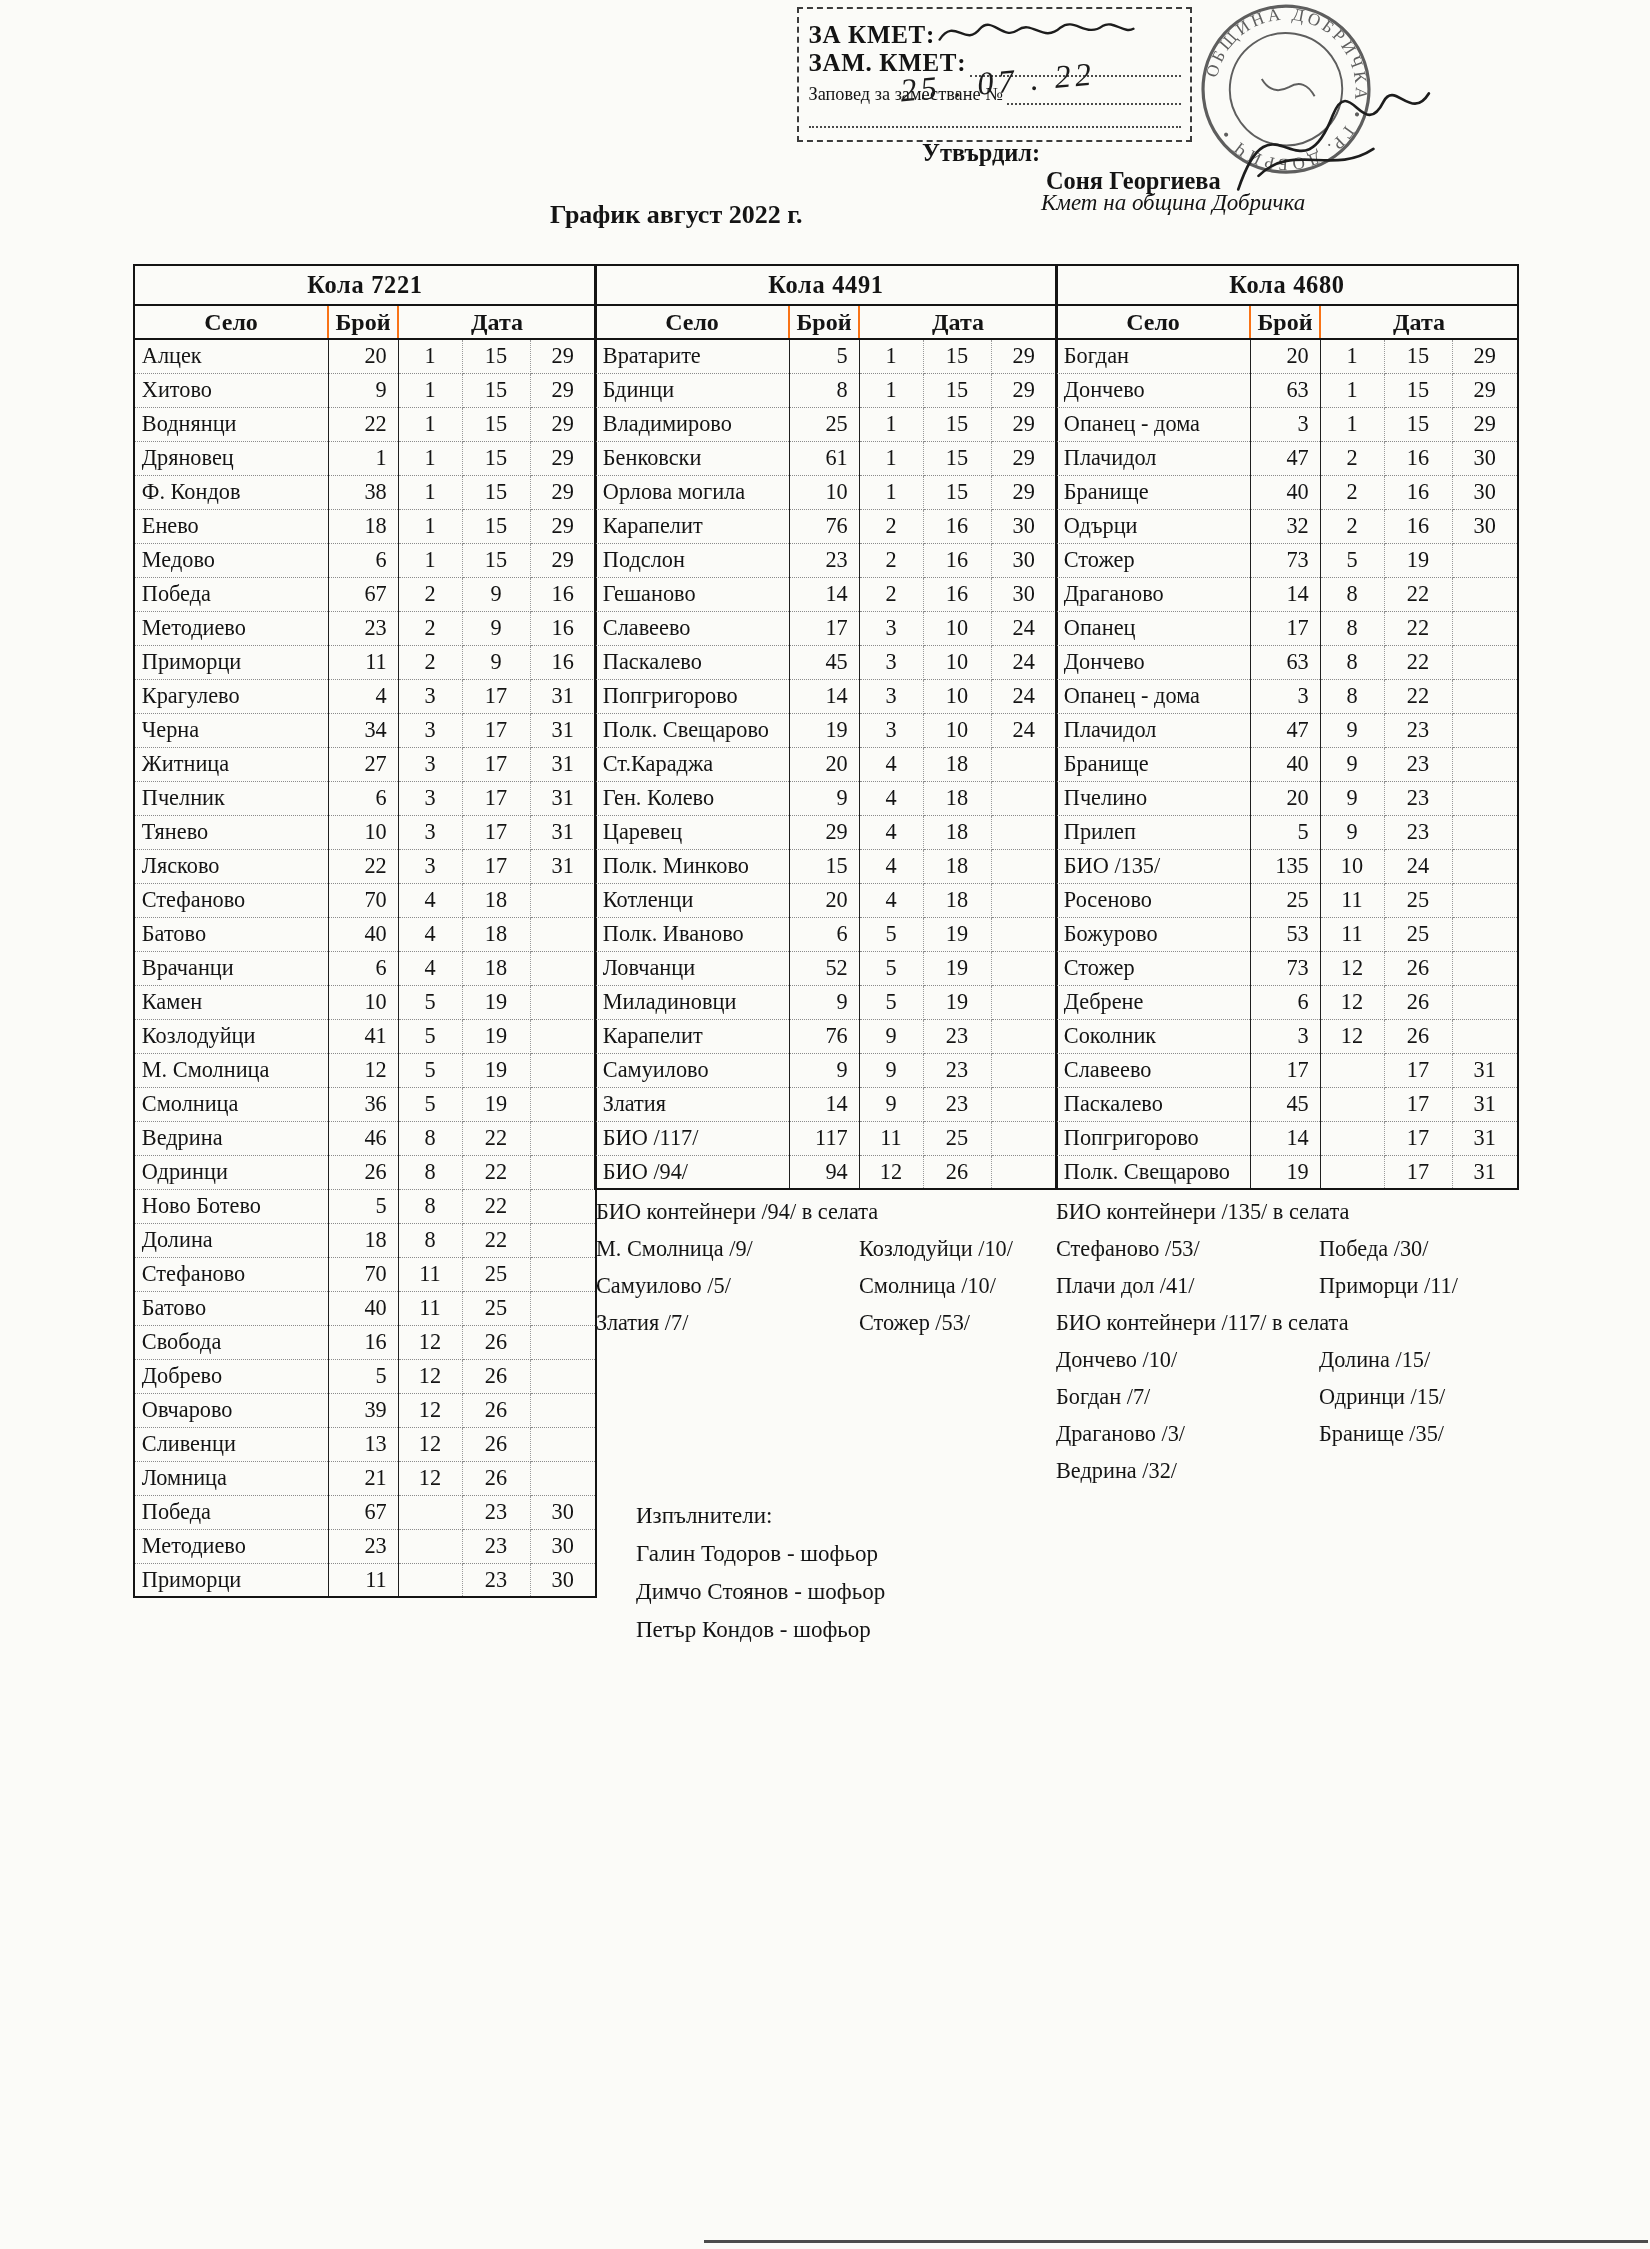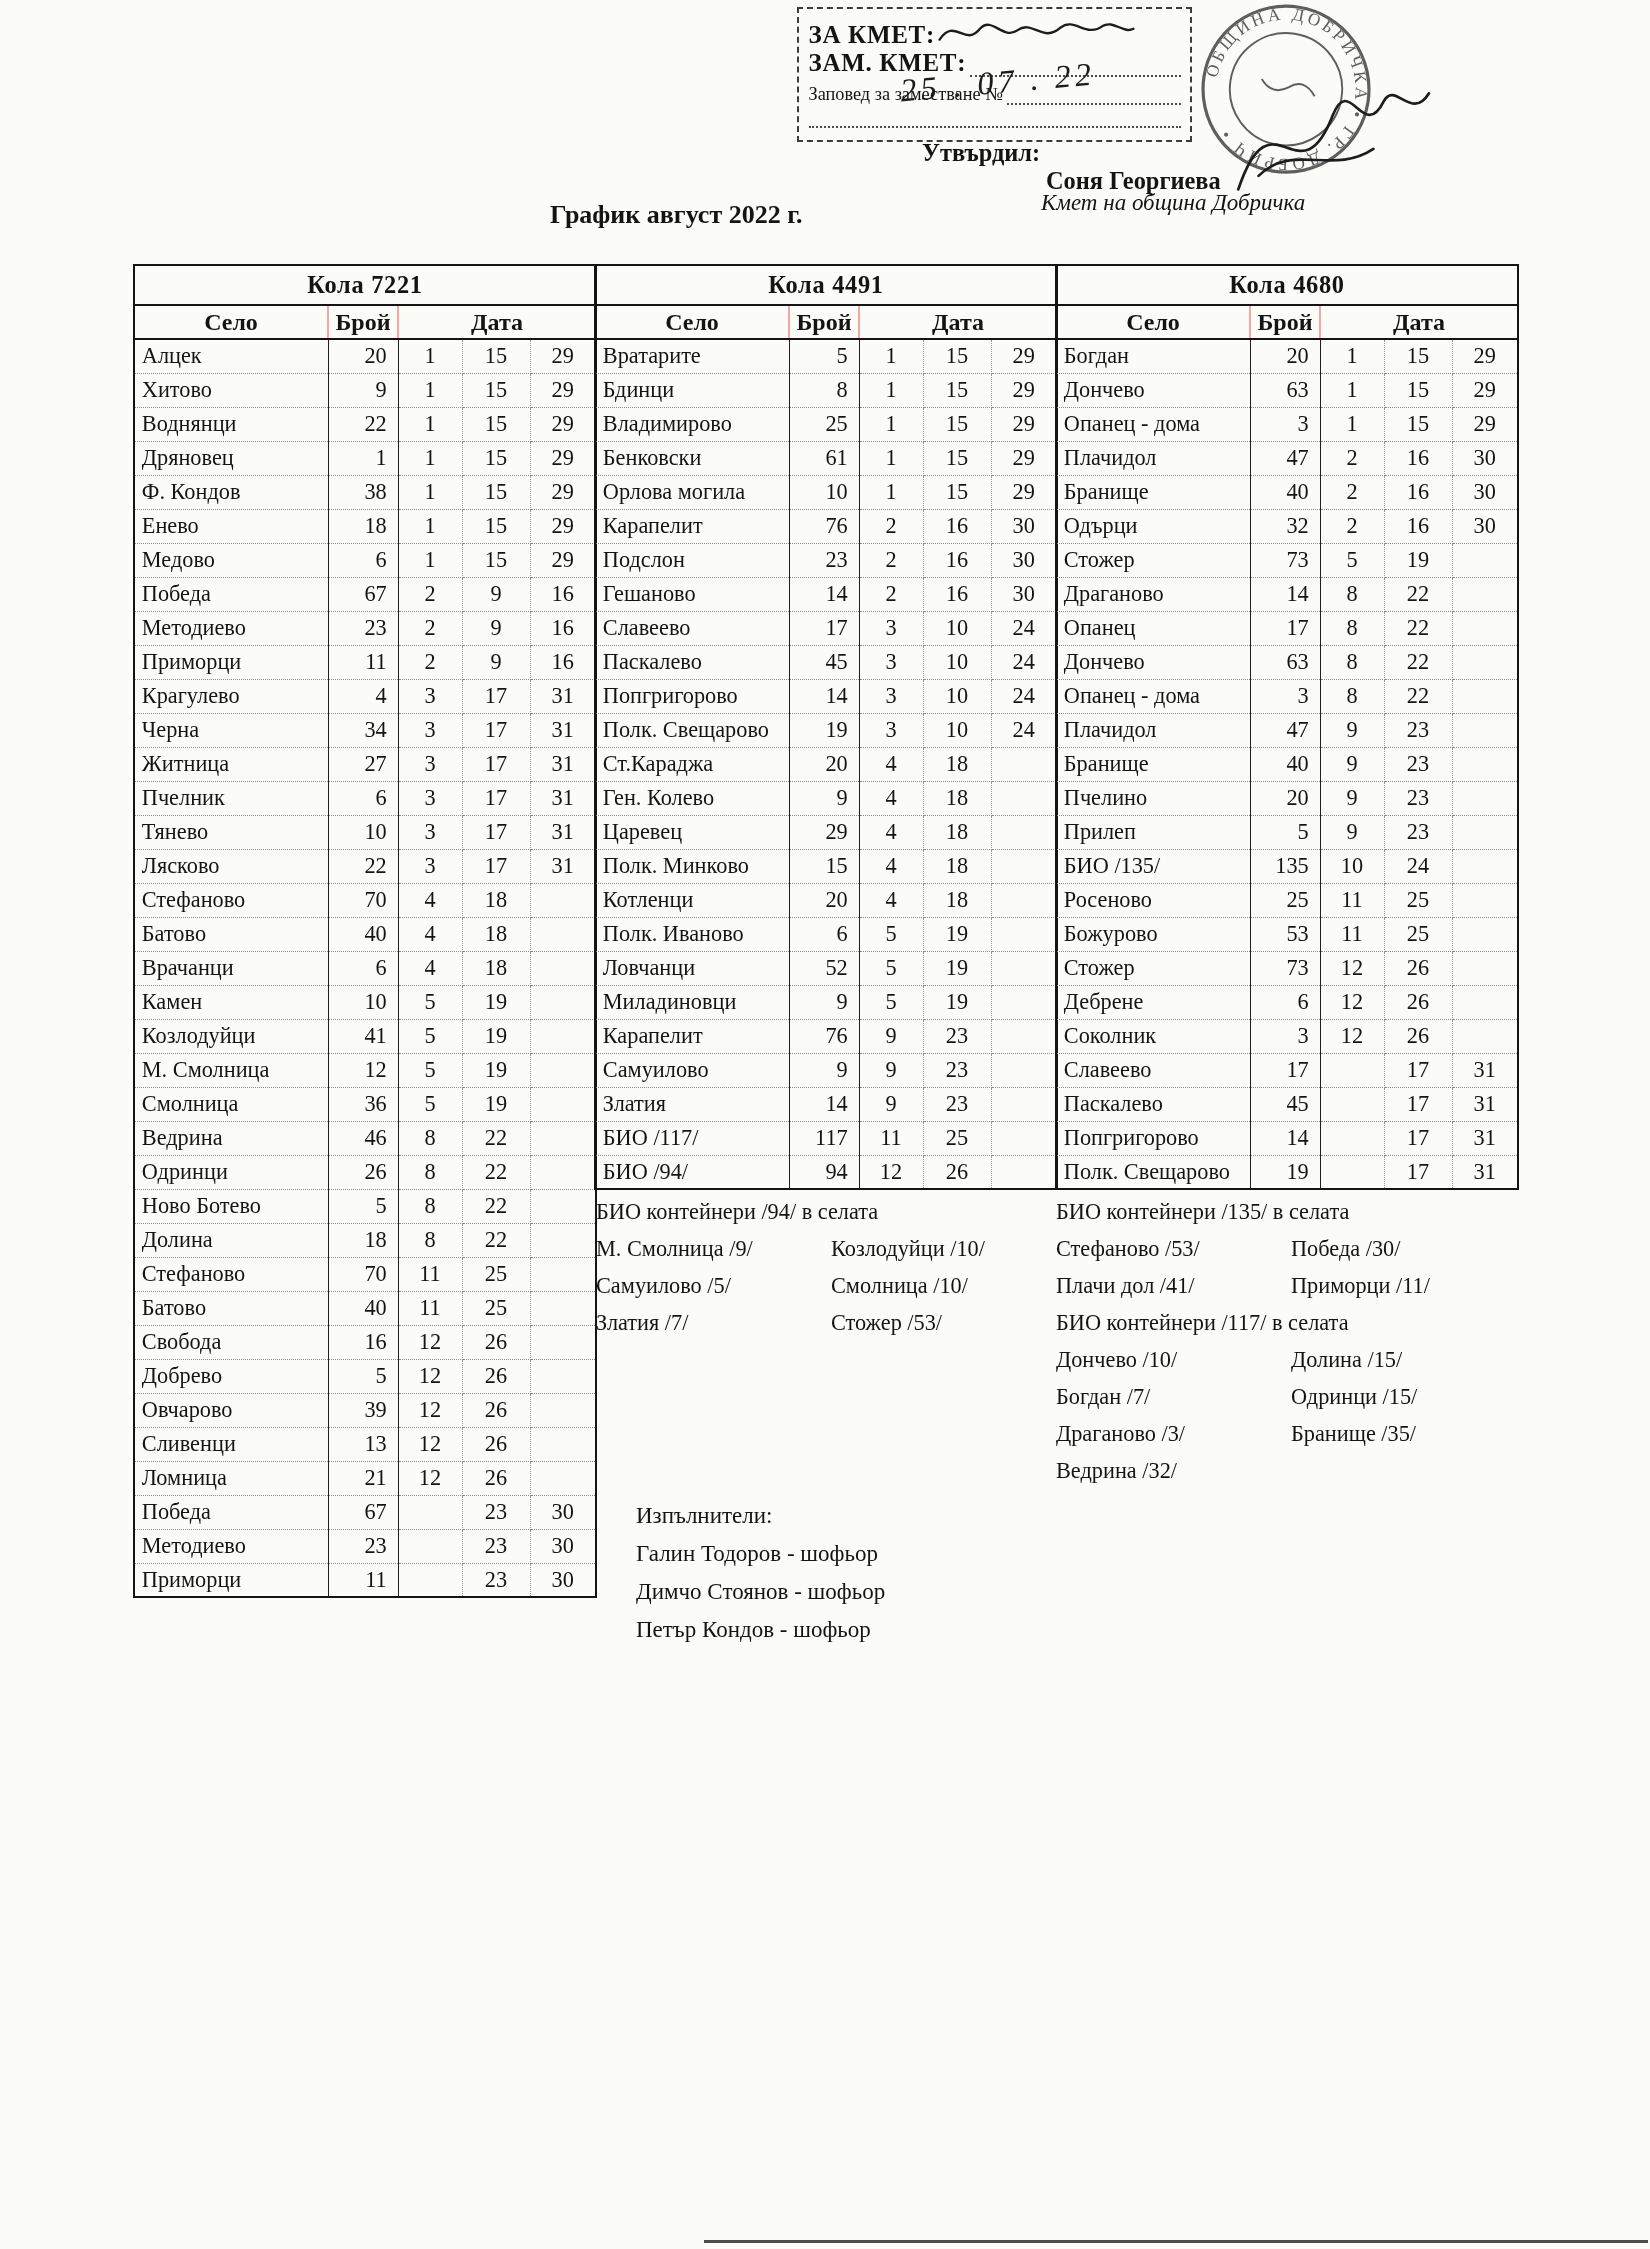--- a/index.html
+++ b/index.html
@@ -51,21 +51,21 @@
   col.c-d1{width:64px;} col.c-d2{width:68px;} col.c-d3{width:66px;}
 
   th.car-name {
     font-size:24.4px; font-weight:bold; text-align:center; height:40px;
     border-bottom:2px solid #141414; letter-spacing:0.7px;
   }
   tr.cols th {
     font-size:24px; font-weight:bold; text-align:center; height:34px;
     border-bottom:2.7px solid #141414;
   }
-  th.h-village, th.h-count { border-right:2px solid #fca5a5; }
+  th.h-village, th.h-count { border-right:2px solid #f97316; }
 
   tbody td { font-size:22.3px; height:34px; padding:0.7px 4.1px; overflow:hidden; }
   td.village {
     text-align:left; padding-left:6.8px; white-space:nowrap;
     border-right:1.4px solid #1f1f1f; border-bottom:1.4px dotted #8b8b8b;
   }
   td.count {
     text-align:right; padding-right:10.8px;
     border-right:1.4px solid #1f1f1f; border-bottom:1.4px dotted #8b8b8b;
   }
@@ -75,21 +75,21 @@
   }
   td.d3 { border-right:none; }
 
   
   .notes { font-size:22.3px; line-height:37px; white-space:nowrap; }
   #notes-4491 { left:596px;  top:1193px; width:467px; }
   #notes-4680 { left:1056px; top:1193px; width:514px; }
   .note-title { height:37px; }
   .note-line  { height:37px; }
   .note-l { display:inline-block; width:235px; vertical-align:top; }
-  .note-r { display:inline-block; vertical-align:top; }
+  .note-r { display:inline-block; vertical-align:top;margin-left:28px; }
 
   
   .executors { left:596px; top:1497px; font-size:23px; line-height:38px; white-space:nowrap;padding-left:40px; }
   .scan-line { left:704px; top:2240px; width:944px; height:2.7px; background:#4c4c4c; }
 </style>
 </head>
 <body>
 
 <div class="abs stamp-box">
   <div class="stamp-row">

